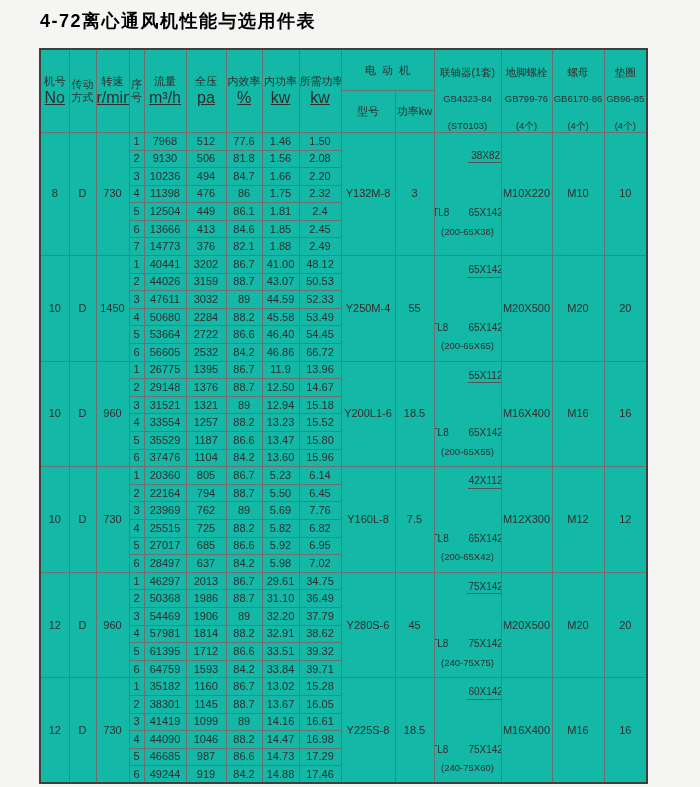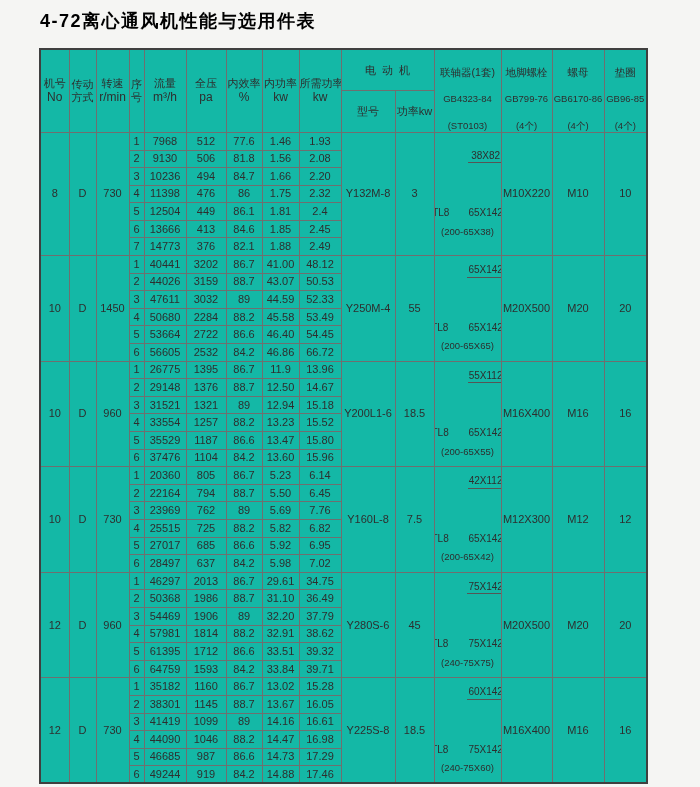--- a/index.html
+++ b/index.html
@@ -32,21 +32,21 @@
     padding:0;
     overflow:hidden;
     white-space:nowrap;
   }
   .spec-table thead th {
     font-weight:normal;
     font-size:11px;
     line-height:1.2;
     height:24px;
   }
-  .hdr-sub { font-size:12px; }
+  .hdr-sub { font-size:16px;text-decoration:underline; }
   .hdr-small div { font-size:9.5px; line-height:1.15;margin-top:16px; }
   .hdr-small .hdr-cn { font-size:10.5px; }
   .motor-group-th { letter-spacing:6px; padding-left:6px !important; }
   .spec-table td {
     font-size:11px;
     height:17.6px;
     line-height:1;
   }
   .coupling {
     display:flex;
@@ -159,21 +159,21 @@
   <tbody id="spec-body">
       <tr>
         <td rowspan="7">8</td>
         <td rowspan="7">D</td>
         <td rowspan="7">730</td>
         <td>1</td>
         <td>7968</td>
         <td>512</td>
         <td>77.6</td>
         <td>1.46</td>
-        <td>1.93</td>
+        <td>1.50</td>
         <td rowspan="7">Y132M-8</td>
         <td rowspan="7">3</td>
         <td rowspan="7">
           <div class="coupling">
             <span>TL8</span>
             <span class="frac">
               <span class="frac-top">38X82</span>
               <span class="frac-bot">65X142</span>
             </span>
           </div>

